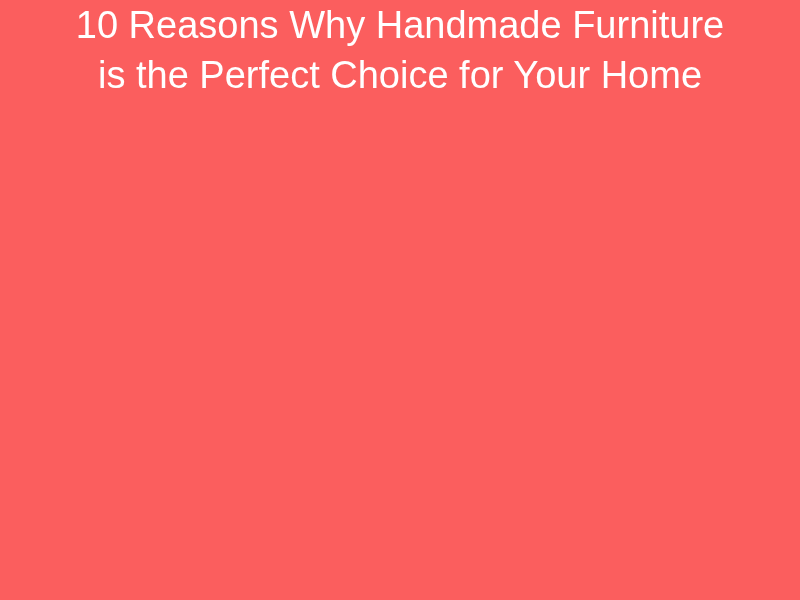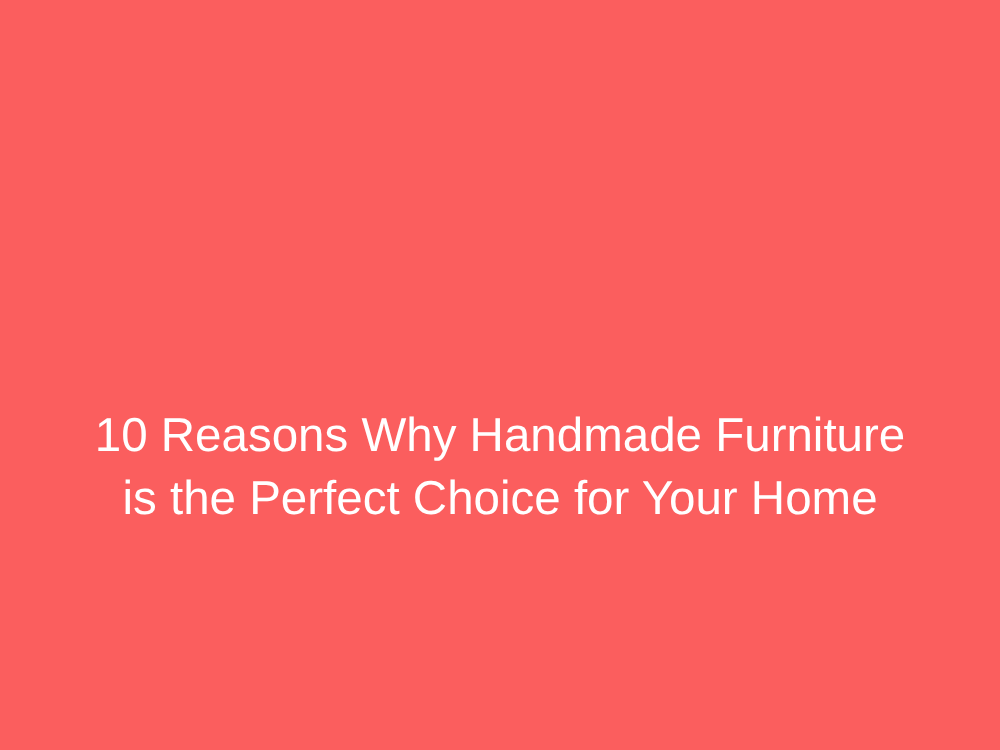--- a/index.html
+++ b/index.html
@@ -17,21 +17,21 @@
   }
 
   
   .title-card {
     position: relative;
     box-sizing: border-box;
     width: 800px;
     height: 424px;
     background-color: #fb5e5e;
     display: flex;
-    align-items: flex-end;
+    align-items: flex-start;
     justify-content: center;
   }
 
   
   .title-block {
     width: 680px;
     margin: 0 auto;
     text-align: center;
   }
 

